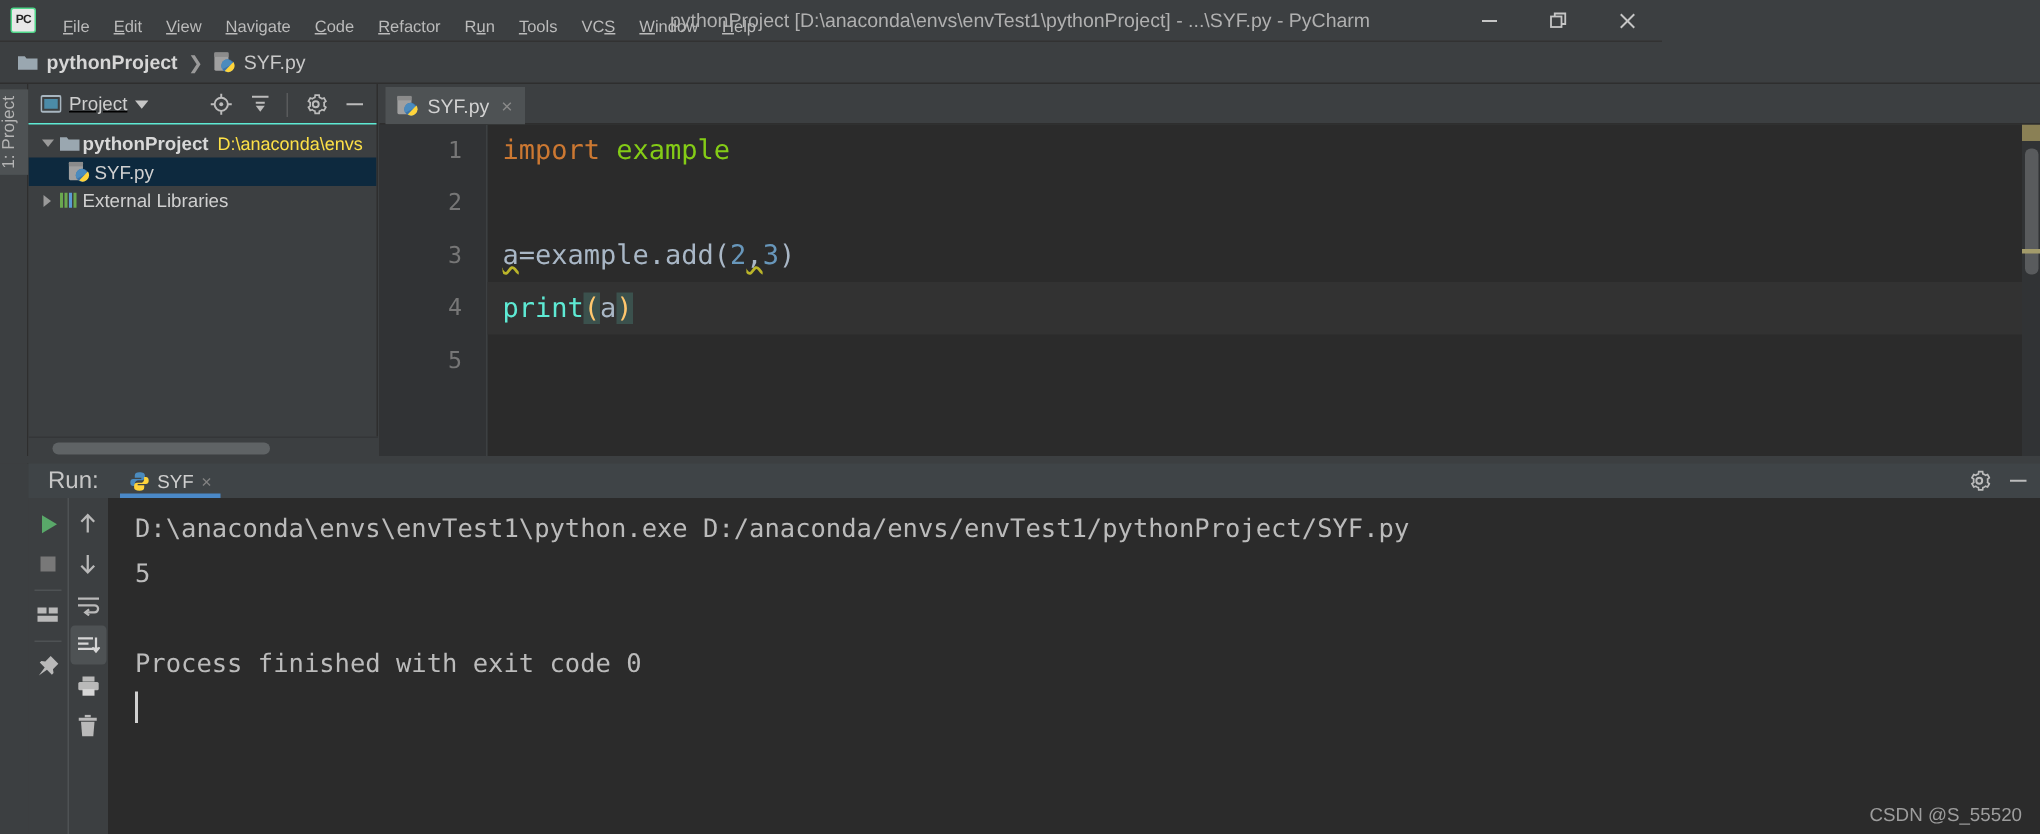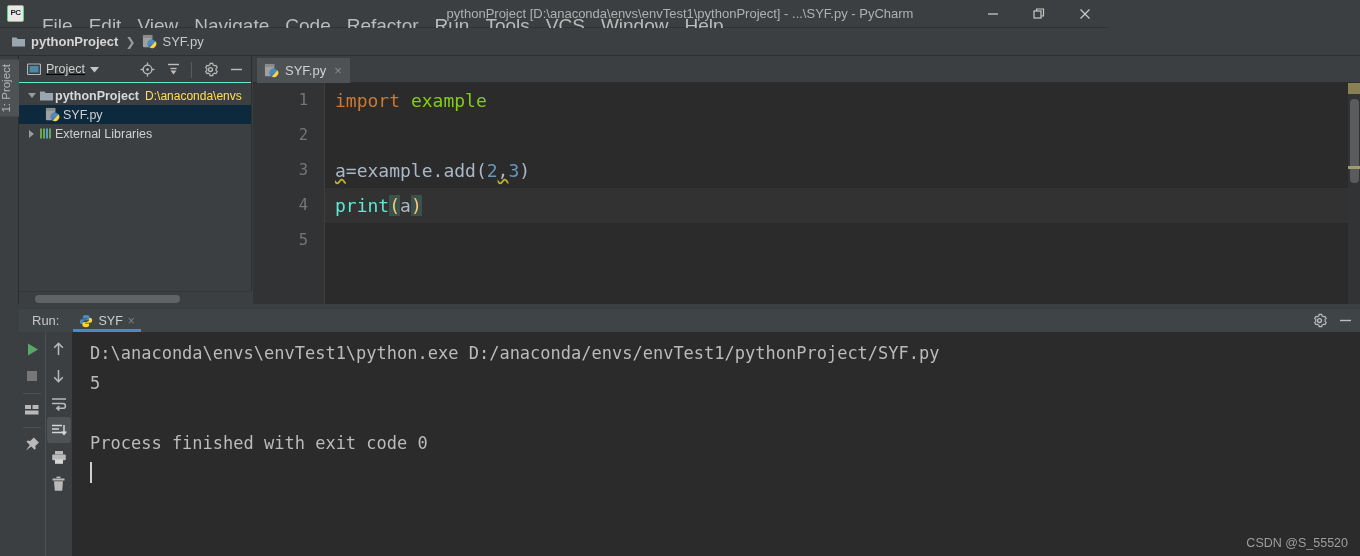--- a/index.html
+++ b/index.html
@@ -20,21 +20,21 @@
   }
   #pc-logo {
     width: 17px; height: 17px; margin-left: 7px; margin-right: 10px;
     border: 1.5px solid #4fd88a; border-radius: 2px;
     background: #e8e8e8; color: #222;
     font-size: 8px; font-weight: bold; line-height: 14px; text-align: center;
     letter-spacing: -0.5px;
     font-family: "Liberation Sans", sans-serif;
   }
   .menu-item {
-    font-size: 19px; color: #bbbbbb; padding: 12px 8px; height: 28px;
+    font-size: 11px; color: #bbbbbb; padding: 4px 8px; height: 28px;
     line-height: 28px; cursor: default; white-space: nowrap;
   }
   .menu-item span.ul { text-decoration: underline; }
   #win-title {
     position: absolute; left: 0; top: 0; width: 1360px; height: 28px;
     line-height: 28px; text-align: center; font-size: 13px; color: #b0b0b0;
     pointer-events: none;
   }
   #win-ctrls {
     position: absolute; right: 0; top: 0; height: 28px; display: flex;
@@ -198,21 +198,21 @@
   
   #runpanel {
     position: absolute; left: 0; top: 309px; width: 1360px; height: 247px;
     background: #3c3f41;
   }
   #runhead {
     position: absolute; left: 19px; top: 0; width: 1341px; height: 23px;
     background: #3f4447; display: flex; align-items: center;
   }
   #runhead .rlabel {
-    font-size: 13px; color: #c6c6c6; padding-left: 13px; padding-right: 14px;
+    font-size: 16px; color: #c6c6c6; padding-left: 13px; padding-right: 14px;
   }
   #runtab {
     position: relative; height: 23px; display: flex; align-items: center;
     gap: 5px; padding: 0 6px;
   }
   #runtab .xclose { color: #818181; font-size: 12px; }
   #runtab .underline {
     position: absolute; left: 0; bottom: 0; width: 100%; height: 3px;
     background: #4a88c7;
   }

